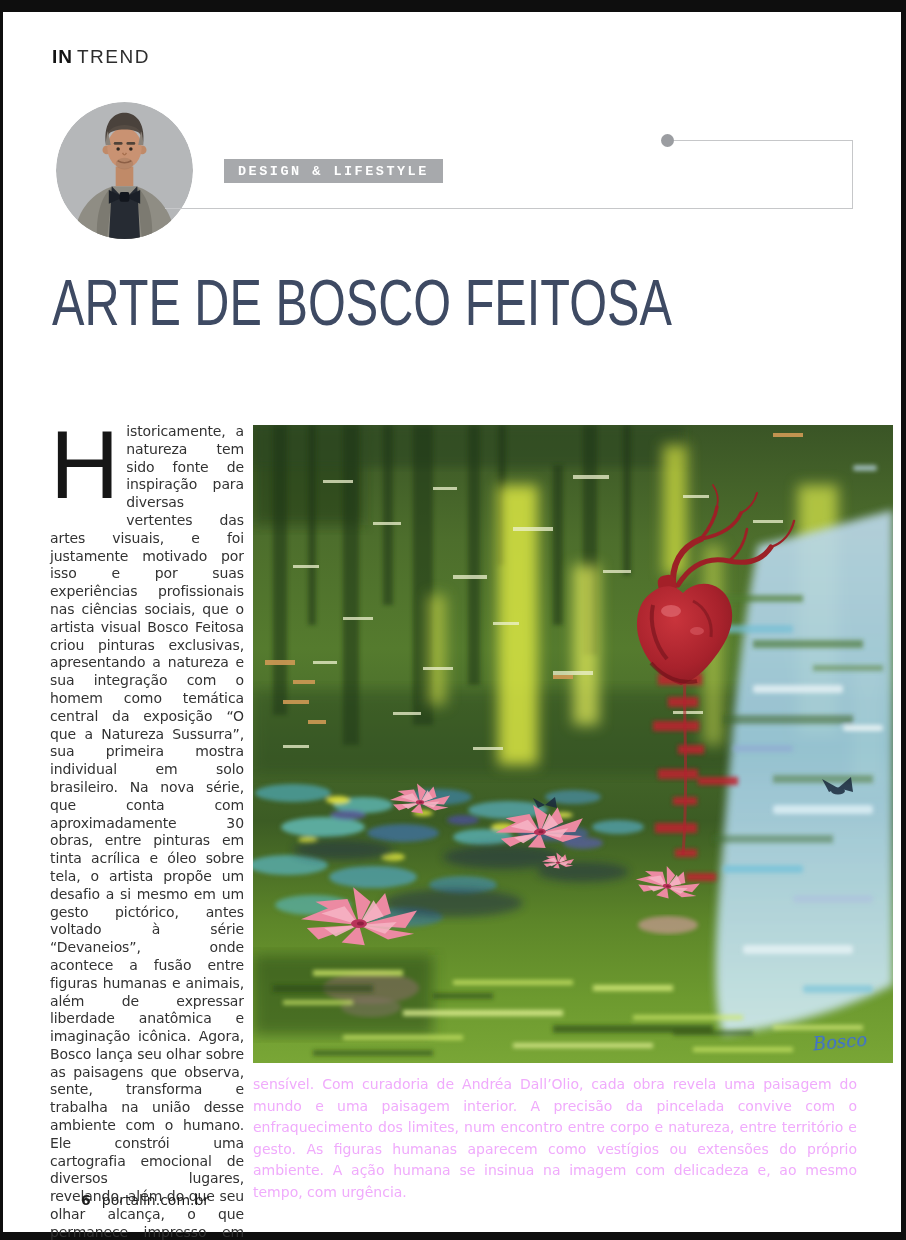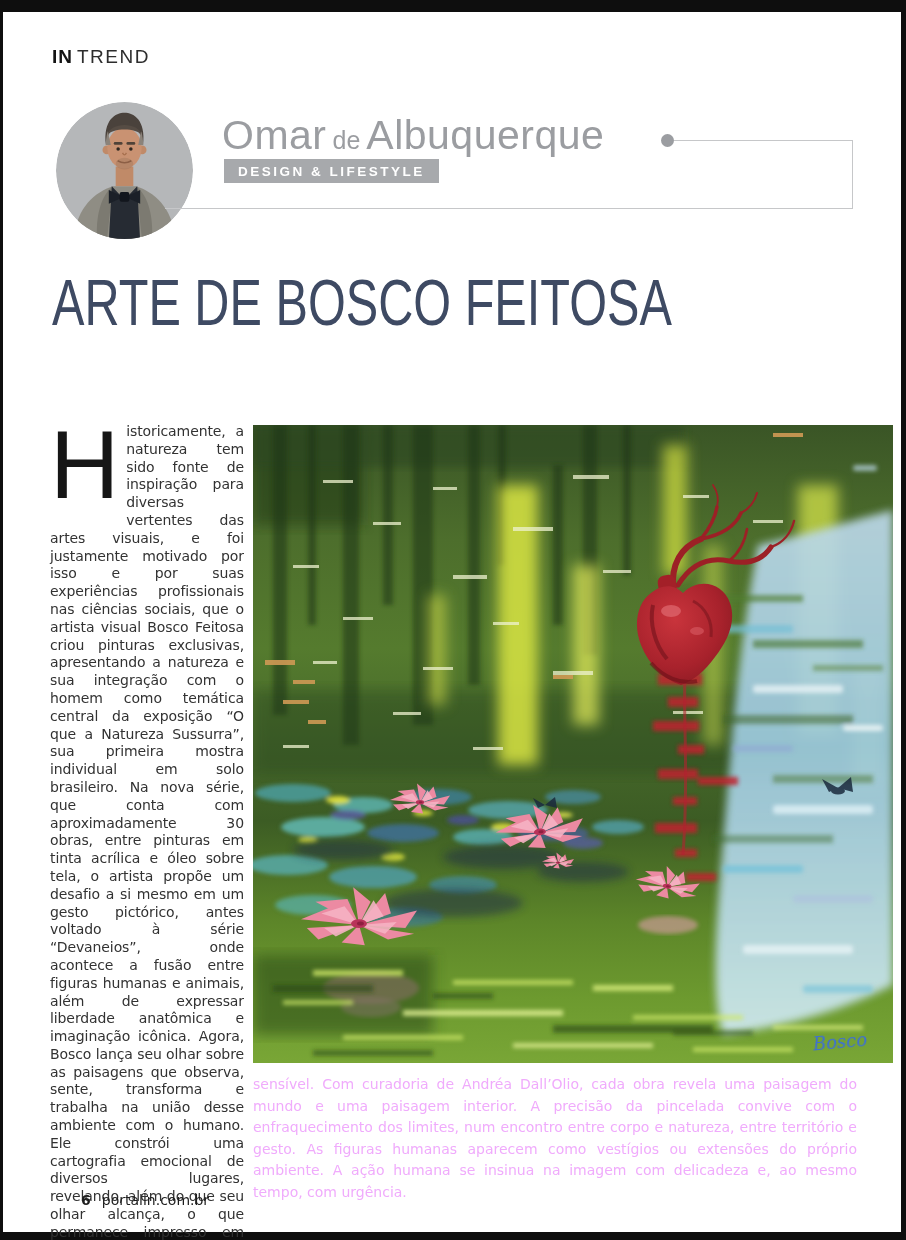--- a/index.html
+++ b/index.html
@@ -10,21 +10,21 @@
   
   .brand{position:absolute;left:52px;top:46px;font-family:"Liberation Sans",sans-serif;font-size:19px;letter-spacing:1.5px;color:#141414;}
   .brand b{font-weight:800;letter-spacing:1px;text-align:center;}
   .brand span.rest{font-weight:400;color:#2d2d2d;margin-left:4px;text-align:right;}
 
   
   .avatar{position:absolute;left:56px;top:102px;width:137px;height:137px;border-radius:50%;overflow:hidden;}
   .author-name{position:absolute;left:222px;top:112px;color:#9b9da1;font-family:"Liberation Sans",sans-serif;font-weight:400;white-space:nowrap;}
   .author-name .big{font-size:41px;letter-spacing:0.5px;}
   .author-name .small{font-size:25px;margin:0 6px;}
-  .badge{position:absolute;left:224px;top:159px;background:#a7a9ac;color:#ffffff;font-family:Liberation Sans, sans-serif;font-weight:700;font-size:13.5px;letter-spacing:2.5px;padding:5px 14px 4px 14px;white-space:nowrap;}
+  .badge{position:absolute;left:224px;top:159px;background:#a7a9ac;color:#ffffff;font-family:Liberation Mono, monospace;font-weight:700;font-size:13.5px;letter-spacing:2.5px;padding:5px 14px 4px 14px;white-space:nowrap;}
   .deco-dot{position:absolute;left:661px;top:134px;width:13px;height:13px;border-radius:50%;background:#9b9da1;}
   .deco-top{position:absolute;left:674px;top:140px;width:178px;height:1px;background:#c6c7c9;}
   .deco-right{position:absolute;left:852px;top:140px;width:1px;height:69px;background:#c6c7c9;}
   .deco-bottom{position:absolute;left:165px;top:208px;width:688px;height:1px;background:#c6c7c9;}
 
   
   .headline{position:absolute;left:52px;top:266px;font-family:"Liberation Sans",sans-serif;font-weight:200;font-size:64px;color:#3e4a63;letter-spacing:0px;transform:scaleX(0.76);transform-origin:left top;white-space:nowrap;}
   .subheadline{position:absolute;left:53px;top:331px;font-family:"Liberation Sans",sans-serif;font-weight:700;font-size:21px;line-height:26.5px;color:#a6a8ab;letter-spacing:0.3px;white-space:pre-line;}
 
   
@@ -73,21 +73,20 @@
       <rect x="59" y="41" width="9" height="2.6" rx="1.3" fill="#4f4238"></rect>
       <rect x="72" y="41" width="9" height="2.6" rx="1.3" fill="#4f4238"></rect>
       <circle cx="63.5" cy="48" r="1.8" fill="#2e2620"></circle>
       <circle cx="76.5" cy="48" r="1.8" fill="#2e2620"></circle>
       <path d="M68,52 Q70,56 72,52" stroke="#a8714f" stroke-width="1.4" fill="none"></path>
       <ellipse cx="70" cy="63" rx="9" ry="6" fill="#8a6a54" opacity="0.3"></ellipse>
       <path d="M63,60 Q70,64 77,60" stroke="#8c5f45" stroke-width="1.6" fill="none"></path>
     </svg>
   </div>
 
-  <div class="author-name"><span class="big">Omar</span><span class="small">de</span><span class="big">Albuquerque</span></div>
   <div class="badge">DESIGN &amp; LIFESTYLE</div>
   <div class="deco-dot"></div>
   <div class="deco-top"></div>
   <div class="deco-right"></div>
   <div class="deco-bottom"></div>
 
   <h1 class="headline" style="margin:0;">ARTE DE BOSCO FEITOSA</h1>
 
   <div class="article">
     <span class="dropcap">H</span><span>istoricamente, a natureza tem sido fonte de inspiração para diversas vertentes das artes visuais, e foi justamente motivado por isso e por suas experiências profissionais nas ciências sociais, que o artista visual Bosco Feitosa criou pinturas exclusivas, apresentando a natureza e sua integração com o homem como temática central da exposição “O que a Natureza Sussurra”, sua primeira mostra individual em solo brasileiro. Na nova série, que conta com aproximadamente 30 obras, entre pinturas em tinta acrílica e óleo sobre tela, o artista propõe um desafio a si mesmo em um gesto pictórico, antes voltado à série “Devaneios”, onde acontece a fusão entre figuras humanas e animais, além de expressar liberdade anatômica e imaginação icônica. Agora, Bosco lança seu olhar sobre as paisagens que observa, sente, transforma e trabalha na união desse ambiente com o humano. Ele constrói uma cartografia emocional de diversos lugares, revelando, além do que seu olhar alcança, o que permanece impresso em sua memória</span>

